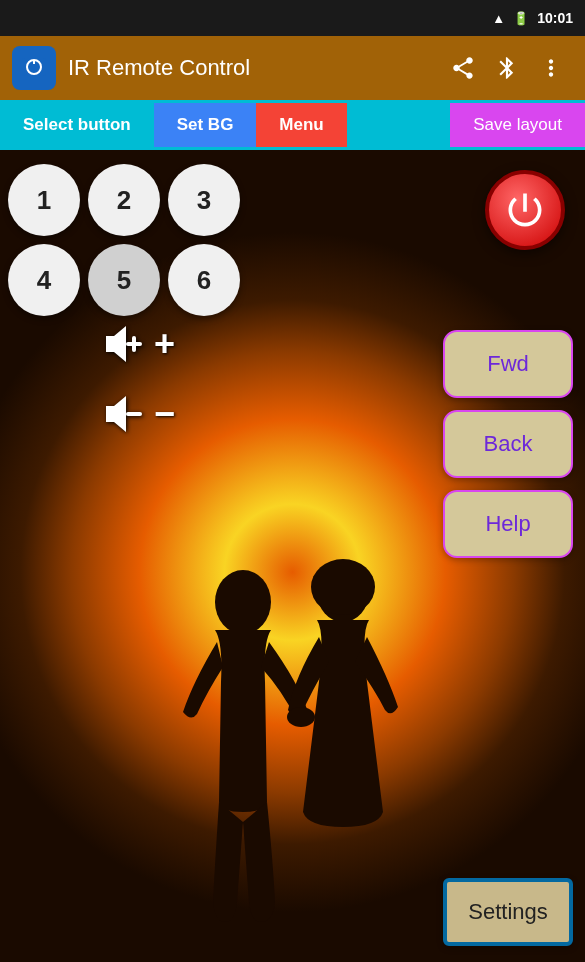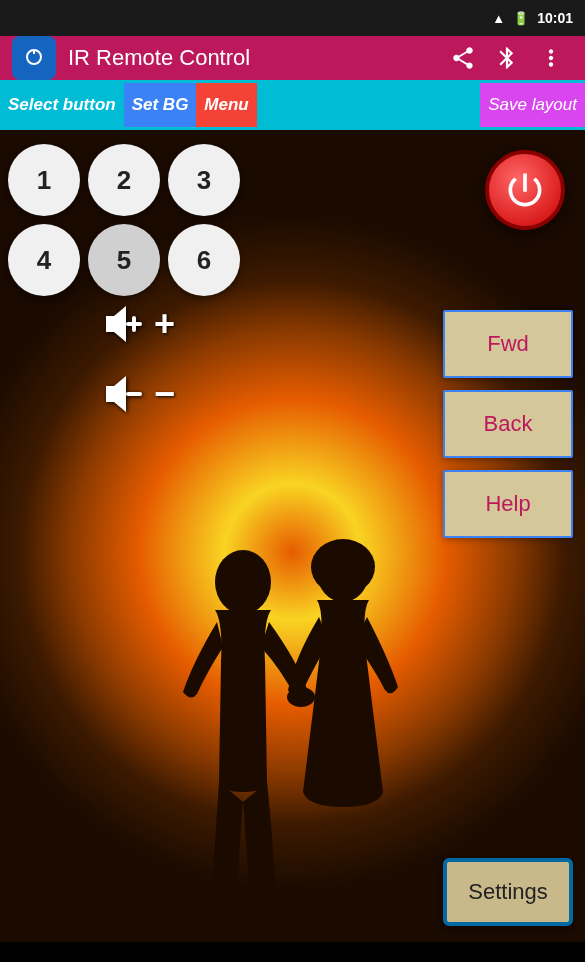--- a/index.html
+++ b/index.html
@@ -30,22 +30,22 @@
     }
     #status-time {
       color: #fff;
       font-size: 14px;
       font-weight: bold;
     }
 
     
     #title-bar {
       width: 100%;
-      height: 44px;
-      background: #be185d;
+      height: 64px;
+      background: #a16207;
       display: flex;
       align-items: center;
       padding: 8px 12px;
     }
     #app-logo {
       width: 44px;
       height: 44px;
       background: #1565c0;
       border-radius: 8px;
       display: flex;
@@ -81,30 +81,29 @@
     
     #toolbar {
       width: 100%;
       height: 50px;
       background: #00bcd4;
       display: flex;
       align-items: center;
     }
     .toolbar-btn {
       height: 44px;
-      padding: 0 8px;
+      padding: 0 23px;
       display: flex;
       align-items: center;
       justify-content: center;
       font-size: 17px;
       font-weight: bold;
       cursor: pointer;
       border: none;
       outline: none;
-      font-style: italic;
     }
     #btn-select {
       background: #00bcd4;
       color: #fff;
     }
     #btn-setbg {
       background: #3b82f6;
       color: #fff;
     }
     #btn-help {
@@ -232,25 +231,25 @@
       top: 180px;
       right: 12px;
       display: flex;
       flex-direction: column;
       gap: 12px;
     }
     .action-btn {
       width: 130px;
       height: 68px;
       background: #d4c89a;
-      border: 2px solid #3b82f6;
-      border-radius: 2px;
+      border: 2px solid #d946ef;
+      border-radius: 14px;
       font-size: 22px;
       font-weight: normal;
-      color: #be185d;
+      color: #6d28d9;
       cursor: pointer;
       display: flex;
       align-items: center;
       justify-content: center;
       box-shadow: 0 2px 6px rgba(0,0,0,0.3);
     }
 
     
     #settings-btn {
       position: absolute;

